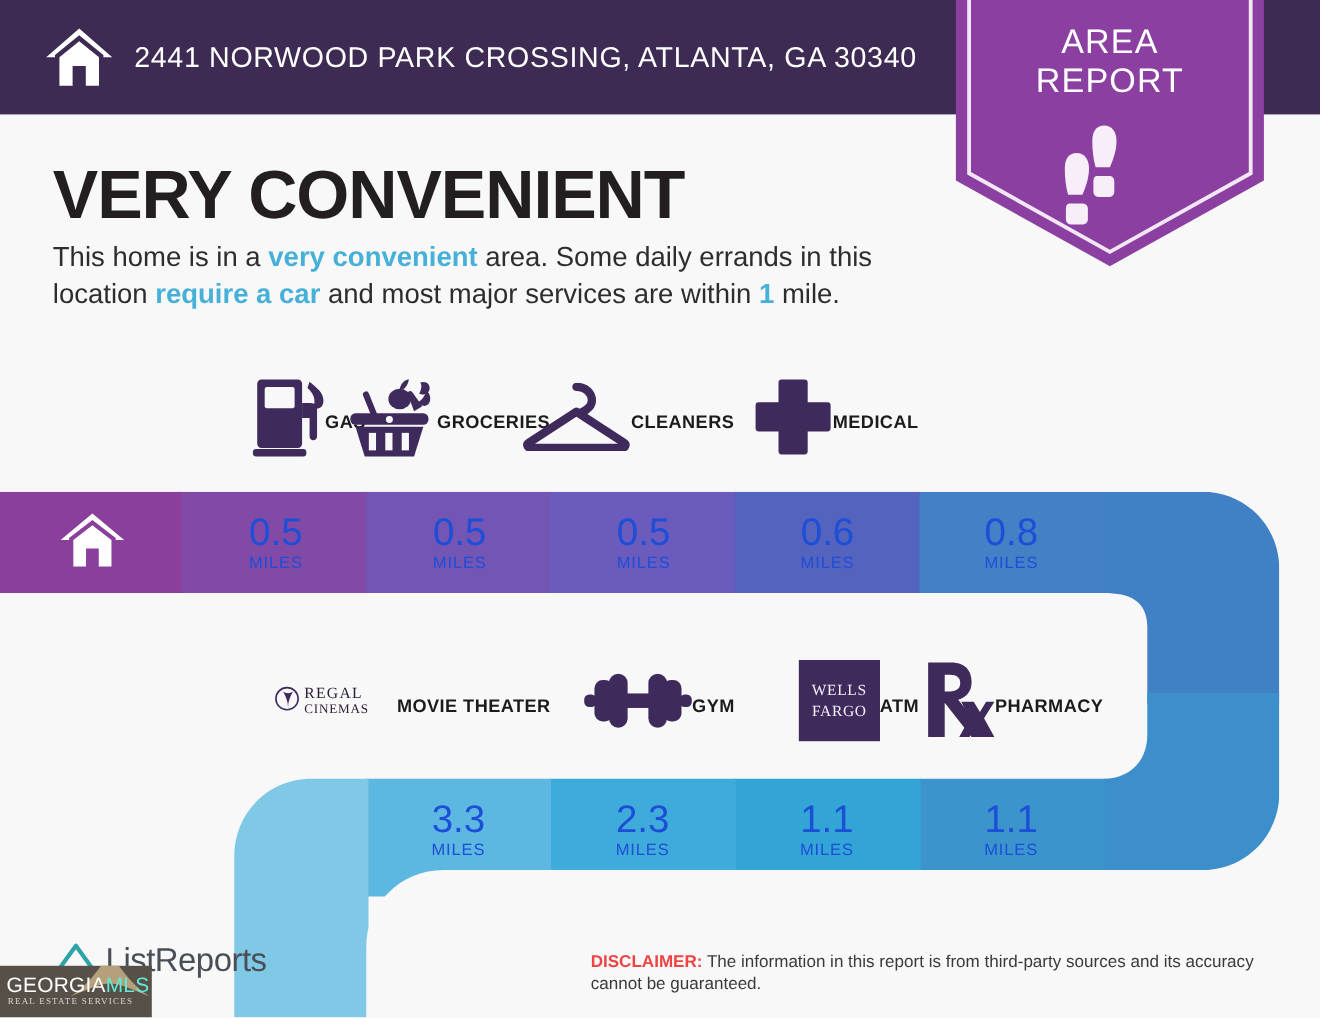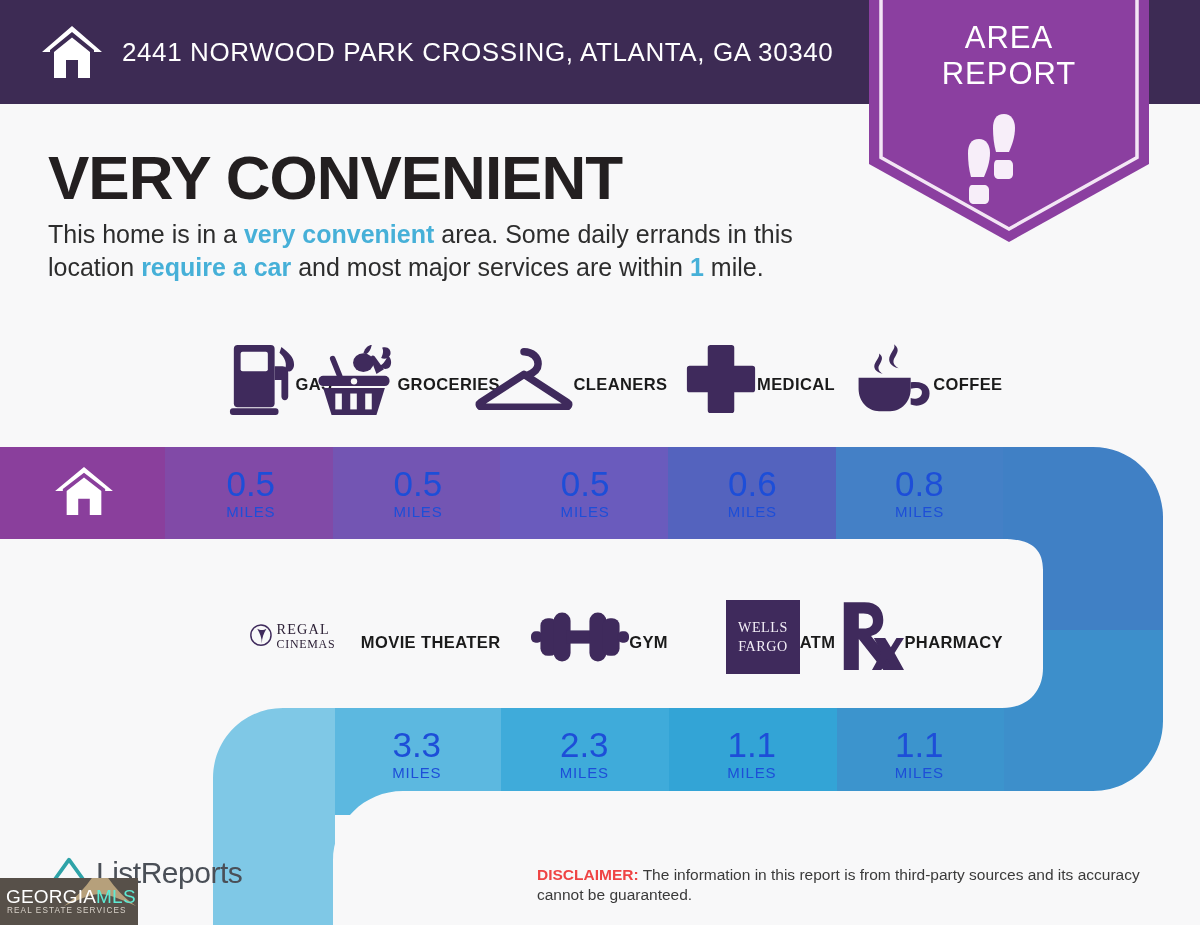--- a/index.html
+++ b/index.html
@@ -87,21 +87,21 @@
 
   #georgia-mls {
     position: absolute; left: 0px; top: 878px; width: 138px; height: 47px;
     background: #575049; z-index: 8; overflow: hidden;
   }
   #gm-row1 { position:absolute; left: 6px; top: 8px; font-size: 19px; letter-spacing: .2px; }
   #gm-georgia { color:#ffffff; }
   #gm-mls { color:#5eead4; }
   #gm-row2 {
     position:absolute; left: 7px; top: 28px; font-size: 8.2px;
-    letter-spacing: 1.1px; color: #d8d2c9;
+    letter-spacing: 1.1px; color: #d8d2c9; font-family: Liberation Serif, serif;
   }
   #gm-roof { position:absolute; left: 62px; top: -14px; }
 
   #disclaimer {
     position: absolute; left: 537px; top: 865px; width: 650px;
     font-size: 15.5px; line-height: 20px; color: #3a3a3a; z-index: 4;
   }
   #disclaimer b { color: #ef4444; }
 </style>
 </head>
@@ -190,32 +190,20 @@
         <svg viewBox="0 0 76 76" width="72" height="72">
           <path d="M27 2 L49 2 C51 2 52 3 52 5 L52 24 L71 24 C73 24 74 25 74 27 L74 49
                    C74 51 73 52 71 52 L52 52 L52 71 C52 73 51 74 49 74 L27 74
                    C25 74 24 73 24 71 L24 52 L5 52 C3 52 2 51 2 49 L2 27
                    C2 25 3 24 5 24 L24 24 L24 5 C24 3 25 2 27 2 Z" fill="#3f2a5c"></path>
         </svg>
       </span>
       <span class="icon-label">MEDICAL</span>
     </div>
 
-    <div class="icon-cell">
-      <span class="icon-glyph">
-        <svg viewBox="0 0 86 80" width="80" height="75">
-          <path d="M44 2 c8 6 2 11 0 16 c-2 5 2 8 5 10 c-9 -2 -12 -8 -9 -14 c2 -5 6 -8 4 -12 z" fill="#3f2a5c"></path>
-          <path d="M28 12 c6 4 2 9 0 13 c-2 4 1 7 4 9 c-8 -2 -11 -7 -8 -12 c2 -4 5 -7 4 -10 z" fill="#3f2a5c"></path>
-          <path d="M6 38 L62 38 L62 50 C62 64 52 74 40 74 L28 74 C16 74 6 64 6 50 Z" fill="#3f2a5c"></path>
-          <path d="M62 43 C78 41 84 49 82 58 C80 67 70 70 62 67 L62 60 C67 62 73 60 74 55
-                   C75 50 70 48 62 50 Z" fill="#3f2a5c"></path>
-        </svg>
-      </span>
-      <span class="icon-label">COFFEE</span>
-    </div>
   </div>
 
   <div id="snake">
     <svg viewBox="0 0 1200 485" width="1200" height="485">
       <defs>
         <clipPath id="snakeClip">
 
           <path d="M0 7 L1093 7 C1132 7 1163 38 1163 77 L1163 281
                    C1163 320 1132 351 1093 351 L403 351
                    C364 351 333 382 333 421 L333 485 L213 485 L213 338

